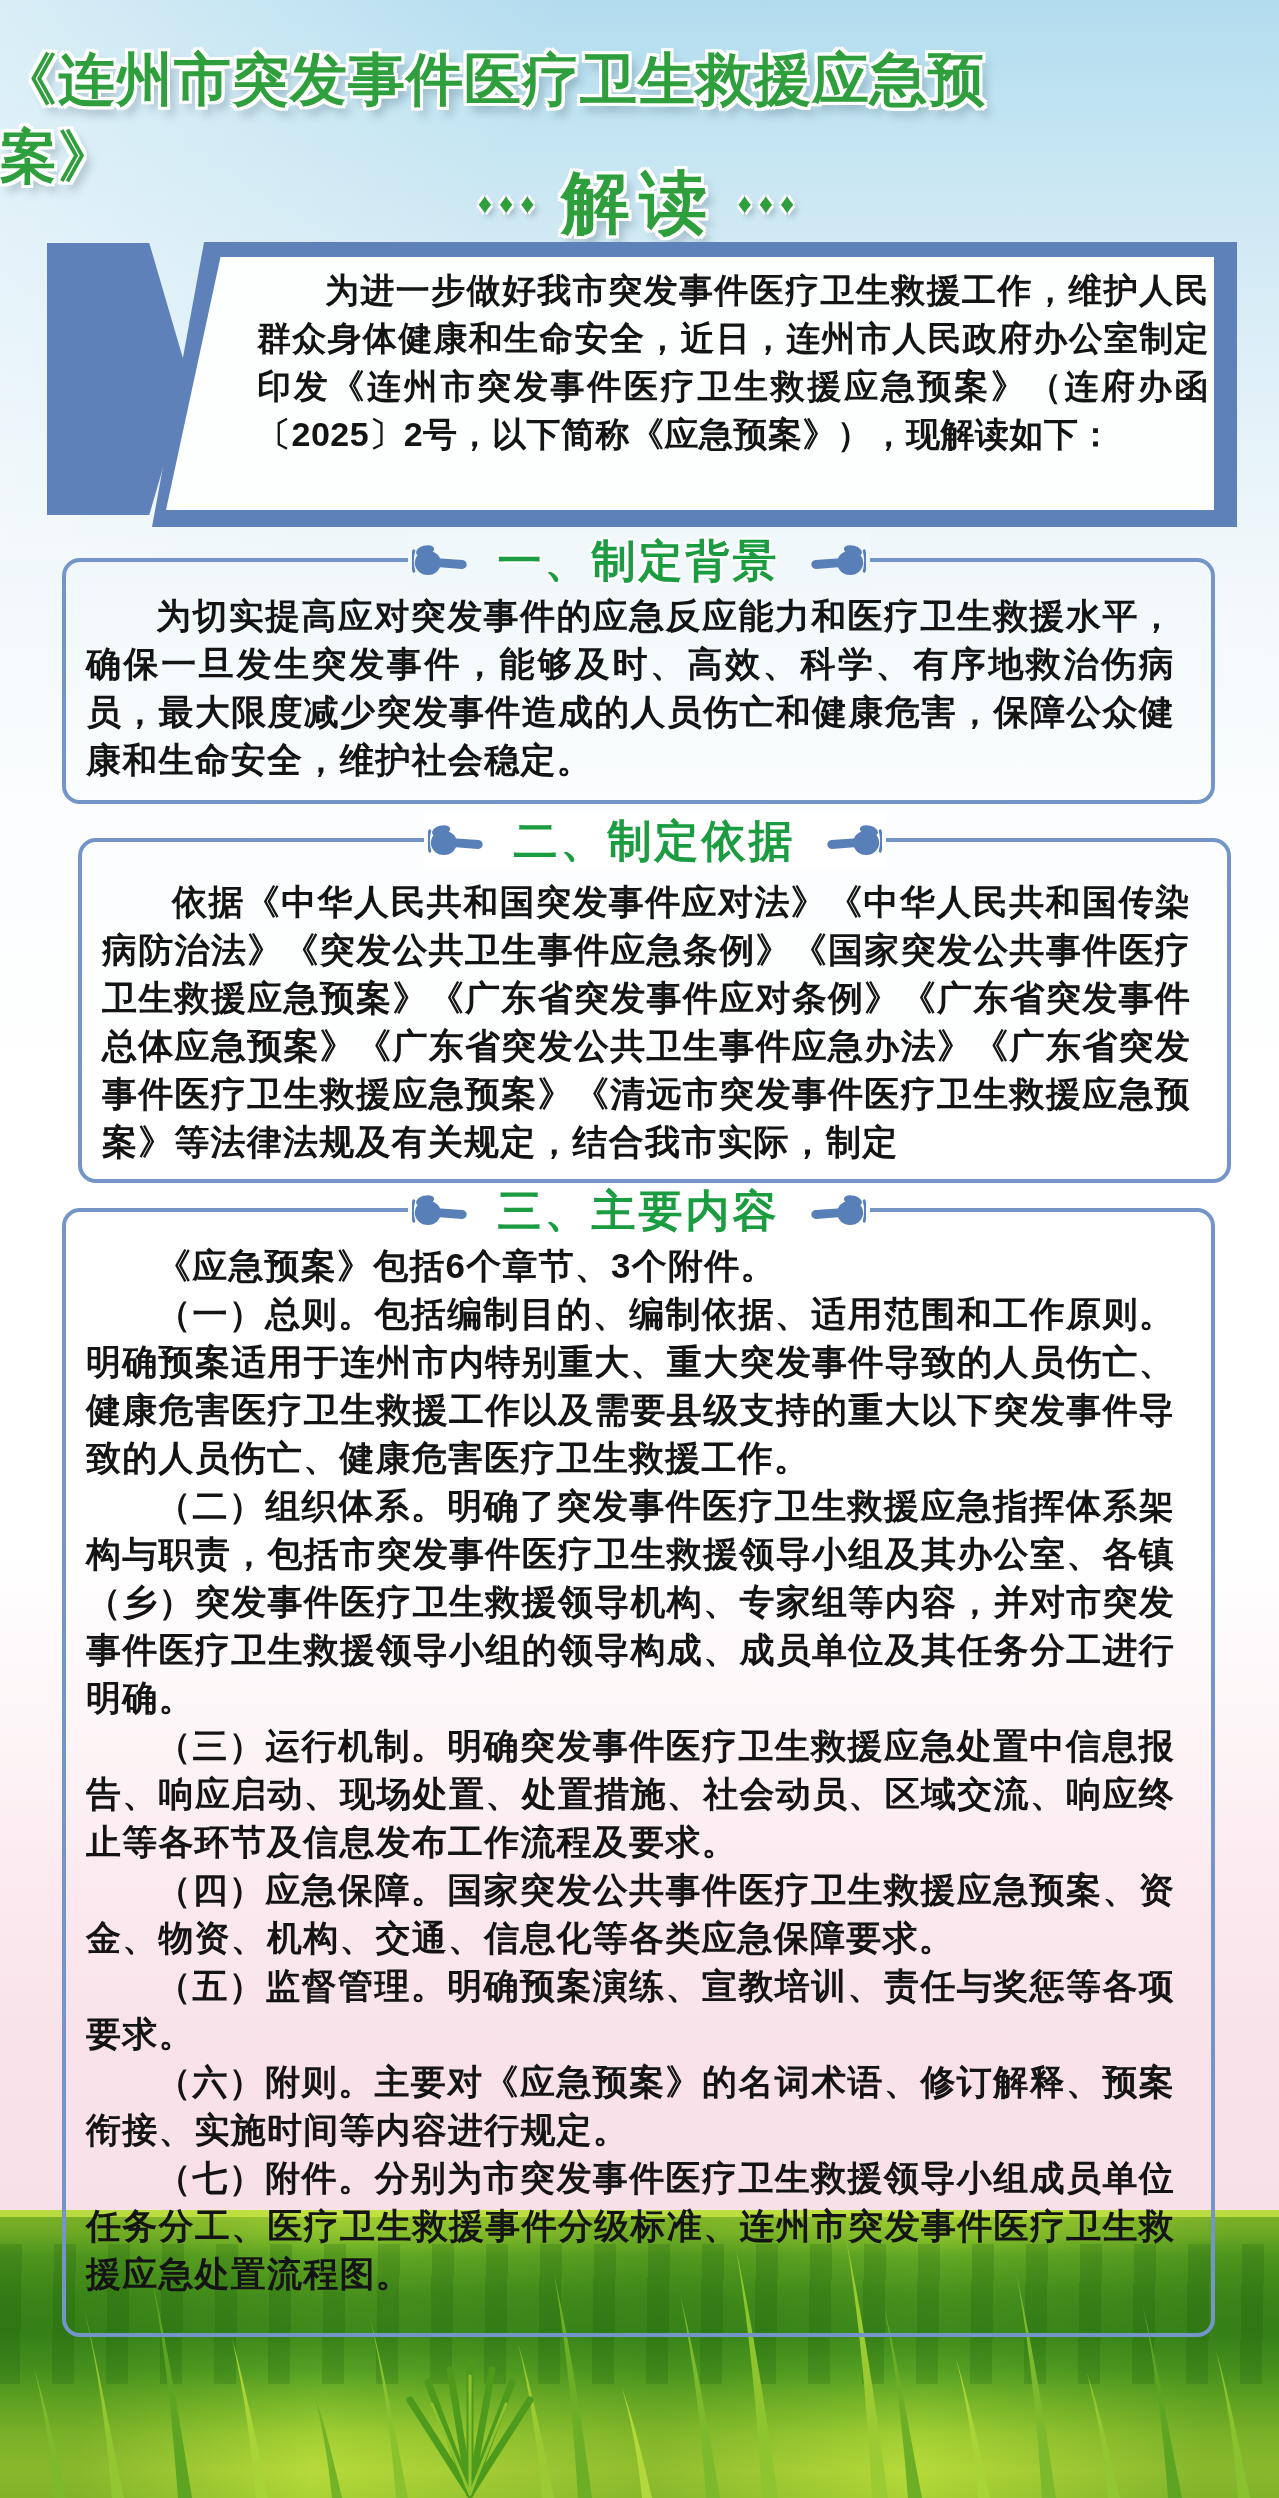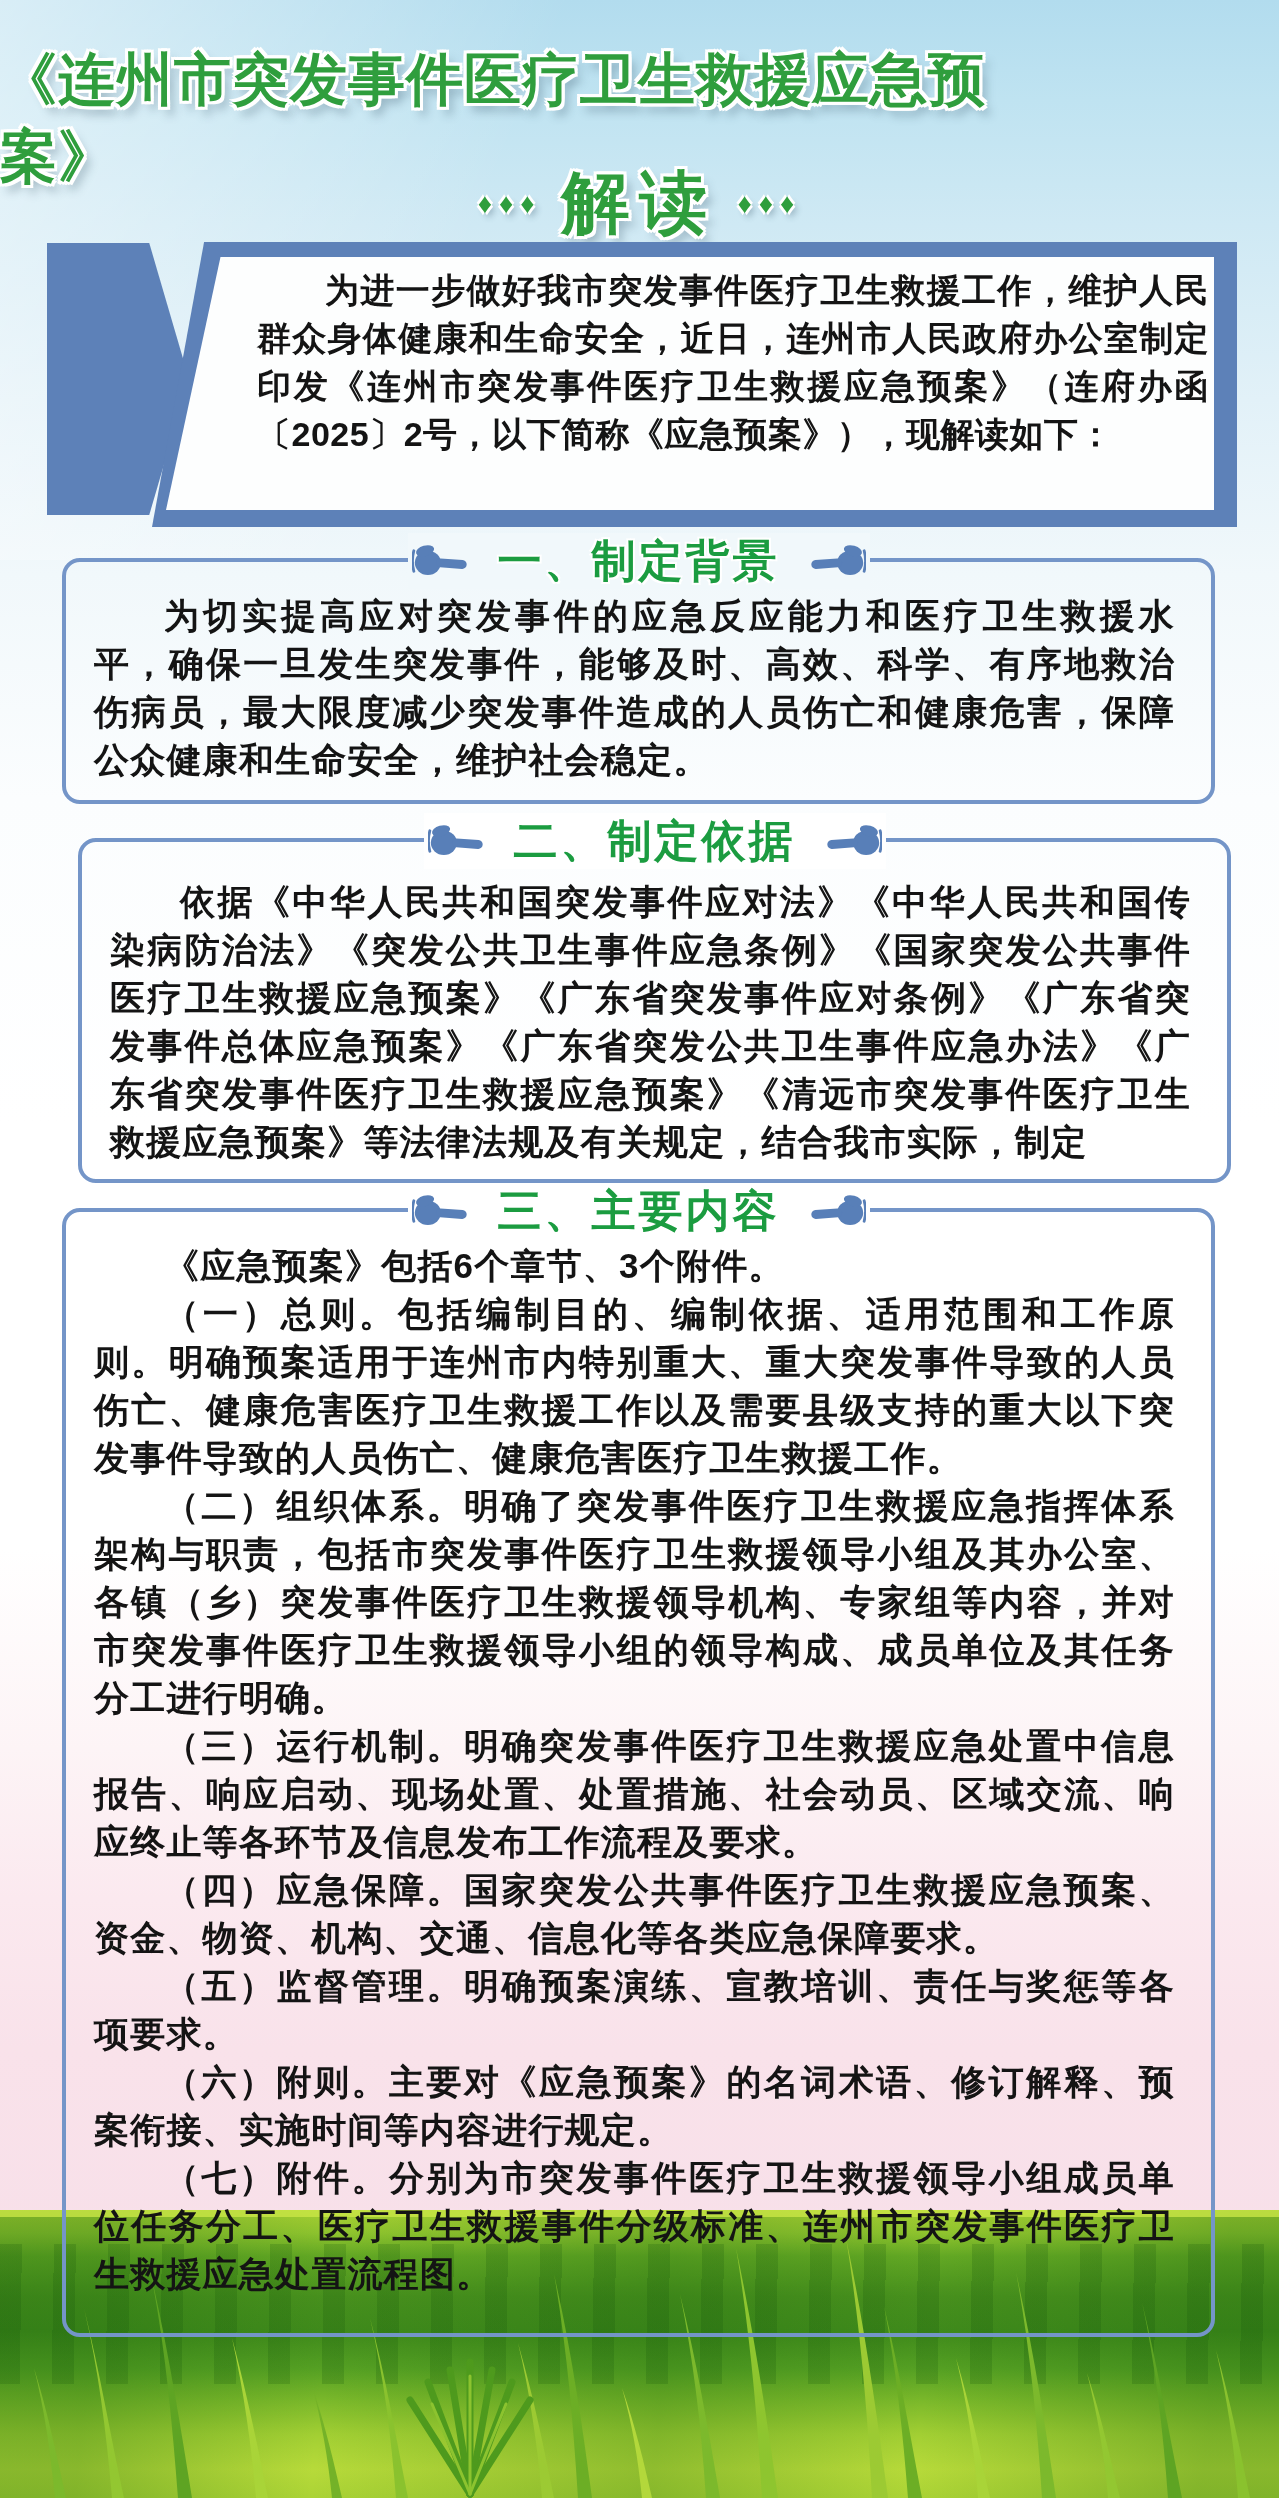--- a/index.html
+++ b/index.html
@@ -33,21 +33,21 @@
   .box2{top:838px;height:337px;margin-left:16px;}
   .box3{top:1208px;height:1121px;}
   .sec-header{position:absolute;top:-29px;left:50%;transform:translateX(-50%);
     display:flex;align-items:center;background:#fff;padding:0 4px;height:56px;justify-content:space-between;}
   .box1 .sec-header{background:#f1f8fb;}
   .sec-title{font-size:44px;font-weight:bold;letter-spacing:3px;color:#1b9c40;margin:0 30px;
     white-space:nowrap;
     text-shadow:-2px -2px 0 #fff,2px -2px 0 #fff,-2px 2px 0 #fff,2px 2px 0 #fff;}
   .hand{width:56px;height:40px;flex:none;}
   .hand.right{transform:scaleX(-1);}
-  .sec-body{padding:30px 36px 0 28px;}
+  .sec-body{padding:30px 36px 0 20px;}
   .box2 .sec-body{padding-top:36px;}
   .sec-body p{margin:0;font-size:35px;font-weight:bold;line-height:48px;letter-spacing:1.2px;
     color:#141414;text-indent:2em;text-align:justify;}
   
   .grass{position:absolute;left:0;top:2210px;width:1279px;height:288px;
     background:
      linear-gradient(96deg,rgba(30,105,14,.30) 8%,rgba(30,105,14,0) 26%,rgba(30,105,14,.26) 52%,rgba(30,105,14,0) 72%,rgba(30,105,14,.30) 94%),
      linear-gradient(180deg,#aad133 0%,#8fc42e 8%,#63a824 16%,#47901d 30%,#3f8a1b 42%,#55a023 55%,#7ab82a 66%,#a2cf33 78%,#b7da3a 90%,#abd335 100%);}
   .grass::before{content:"";position:absolute;left:0;top:0;width:100%;height:7px;background:#c9e646;opacity:.8;}
   .grass-streaks{position:absolute;left:0;top:34px;width:1279px;height:140px;opacity:.35;

